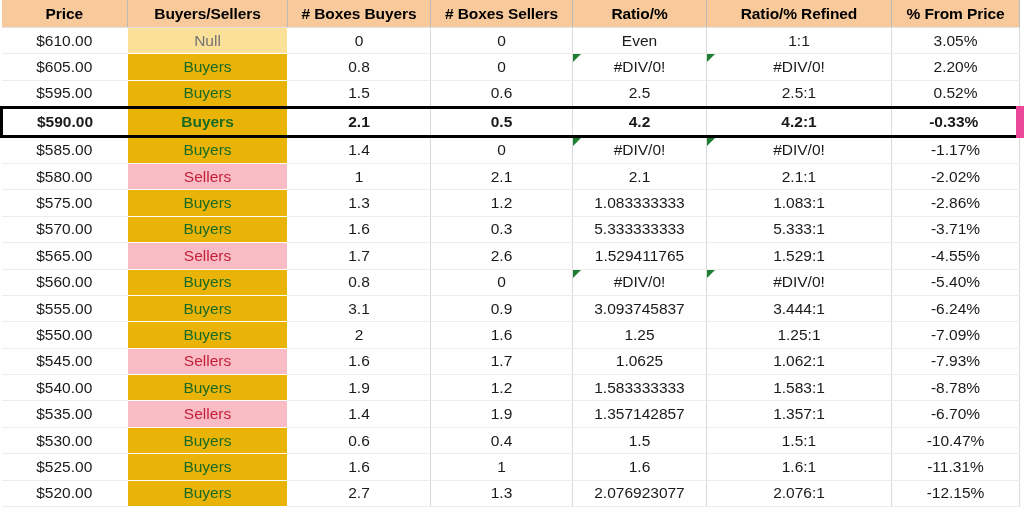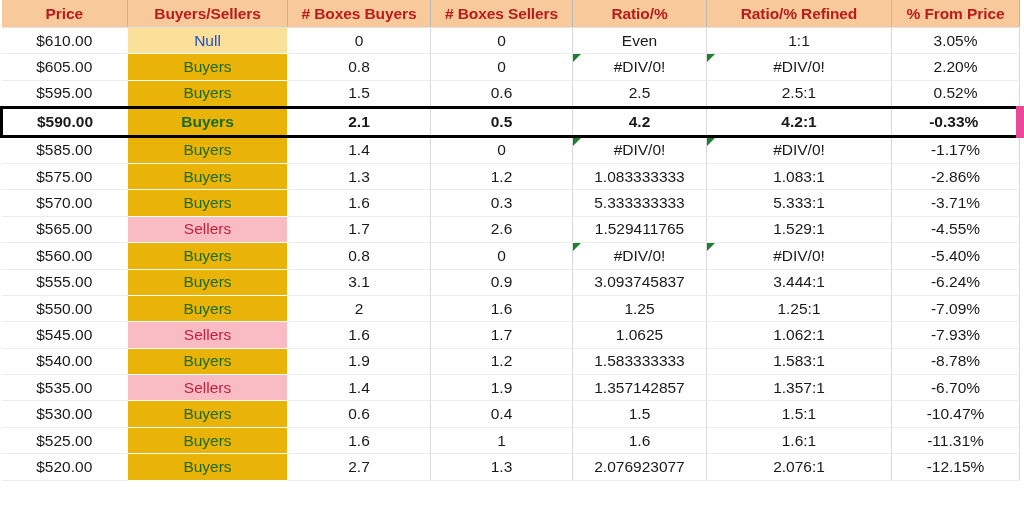--- a/index.html
+++ b/index.html
@@ -29,21 +29,21 @@
   table.grid col.c-price        { width: 126px; }
   table.grid col.c-bs           { width: 160px; }
   table.grid col.c-bb           { width: 143px; }
   table.grid col.c-bsel         { width: 142px; }
   table.grid col.c-ratio        { width: 134px; }
   table.grid col.c-ratioref     { width: 185px; }
   table.grid col.c-from         { width: 128px; }
 
   thead th {
     background: #f8c99a;
-    color: #b91c1c;
+    color: #000000;
     font-weight: bold;
     font-size: 15.5px;
     text-align: center;
     height: 27px;
     padding: 0;
     border-right: 1px solid #b9b9b9;
     border-bottom: 1px solid #e2e2e2;
     white-space: nowrap;
     letter-spacing: -0.1px;
   }
@@ -72,21 +72,21 @@
     border-bottom: 1px solid transparent;
   }
   tbody td.bs-sellers {
     background: #f9bcc4;
     color: #c31f3c;
     border-right: 1px solid transparent;
     border-bottom: 1px solid transparent;
   }
   tbody td.bs-null {
     background: #fbe09a;
-    color: #1d4ed8;
+    color: #737373;
     border-right: 1px solid transparent;
     border-bottom: 1px solid transparent;
     margin-top: 36px;
   }
   tbody tr.highlight td {
     font-weight: bold;
   }
   tbody tr.highlight td {
     border-top: 3px solid #000000;
     border-bottom: 3px solid #000000;
@@ -245,20 +245,43 @@
           <td class="">
             <span class="err-flag"></span>
             <span class="cellinner">#DIV/0!</span>
           </td>
           <td class=" last-cell">
             <span class="cellinner">-1.17%</span>
           </td>
         </tr>
         <tr>
           <td class="price first-cell">
+            <span class="cellinner">$580.00</span>
+          </td>
+          <td class="bs-sellers">
+            <span class="cellinner">Sellers</span>
+          </td>
+          <td class="">
+            <span class="cellinner">1</span>
+          </td>
+          <td class="">
+            <span class="cellinner">2.1</span>
+          </td>
+          <td class="">
+            <span class="cellinner">2.1</span>
+          </td>
+          <td class="">
+            <span class="cellinner">2.1:1</span>
+          </td>
+          <td class=" last-cell">
+            <span class="cellinner">-2.02%</span>
+          </td>
+        </tr>
+        <tr>
+          <td class="price first-cell">
             <span class="cellinner">$575.00</span>
           </td>
           <td class="bs-buyers">
             <span class="cellinner">Buyers</span>
           </td>
           <td class="">
             <span class="cellinner">1.3</span>
           </td>
           <td class="">
             <span class="cellinner">1.2</span>

